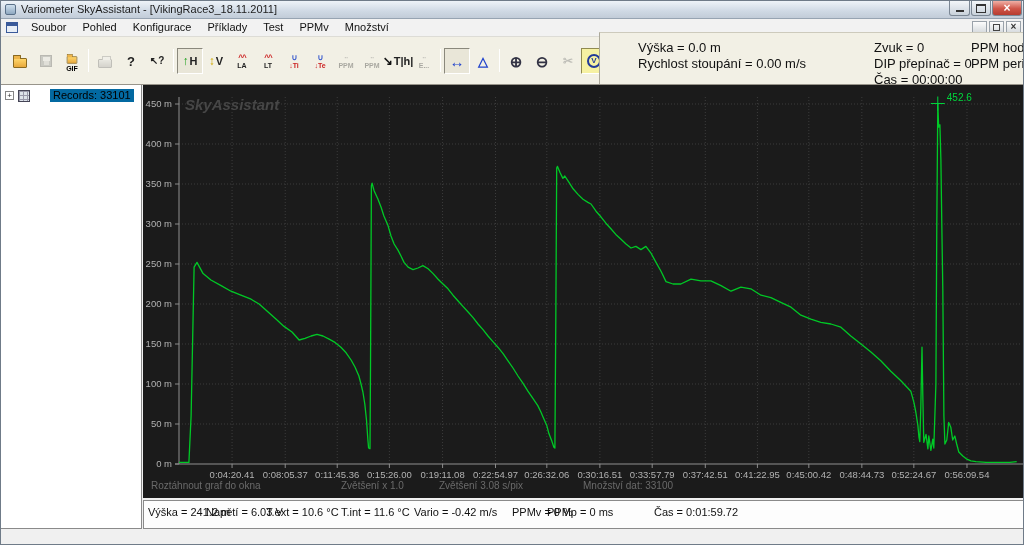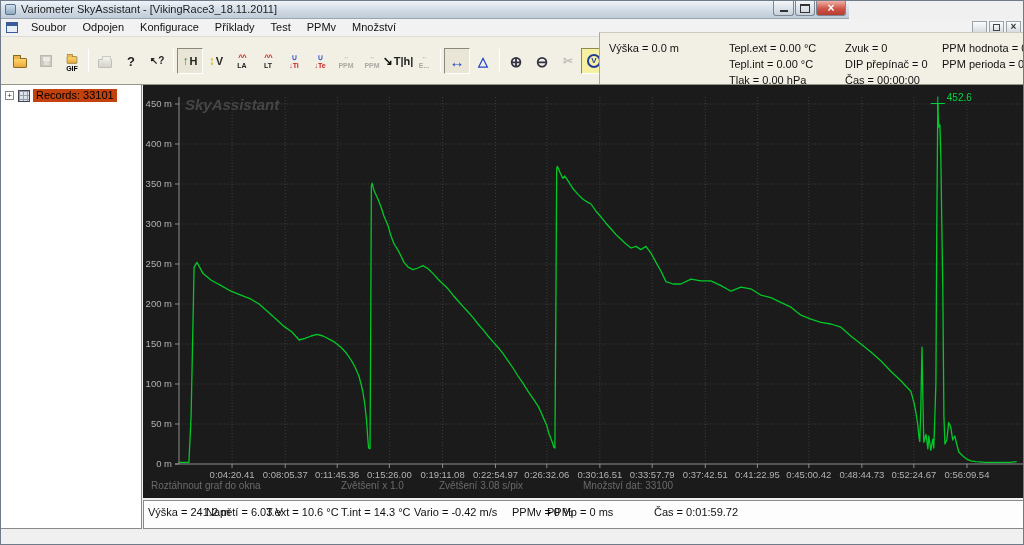--- a/index.html
+++ b/index.html
@@ -1,20 +1,20 @@
 <!DOCTYPE html>
 <html><head>
 <meta charset="utf-8">
 <style>
   html,body{margin:0;padding:0;background:#dfe3e8;}
   *{box-sizing:border-box;font-family:"Liberation Sans",sans-serif;}
   #app{position:relative;width:1024px;height:545px;background:#f0f0f0;overflow:hidden;border:1px solid #6f7b88;}
 
   
-  .titlebar{position:absolute;left:0;top:0;width:848px;height:18px;
+  .titlebar{position:absolute;left:0;top:0;width:1024px;height:18px;
     background:linear-gradient(#eef3f8,#cfd9e4 60%,#c2ccd8);border-bottom:1px solid #97a4b2;}
   .app-icon{position:absolute;left:4px;top:3px;width:11px;height:11px;
     background:linear-gradient(#cfe0ee,#8fa8c0);border:1px solid #5a7088;border-radius:2px;}
   .title-text{position:absolute;left:20px;top:2px;font-size:11px;color:#1c1c1c;white-space:nowrap;}
   .win-btns{position:absolute;right:3px;top:0;display:flex;}
   .wbtn{height:15px;border:1px solid #7b8794;border-top:none;display:flex;align-items:center;justify-content:center;
     background:linear-gradient(#f3f6f9,#c9d2db);border-radius:0 0 3px 3px;margin-left:1px;position:relative;}
   .wbtn.wb-min{width:21px}.wbtn.wb-max{width:20px}
   .wbtn.wb-close{width:30px;background:linear-gradient(#f0b0a6,#cf5548 55%,#b63c30);}
   .wb-min::after{content:"";width:8px;height:2px;background:#333;margin-top:6px;}
@@ -57,32 +57,32 @@
   .gcap{font-size:7px;font-weight:bold;}
   .garrow{font-size:12px;font-weight:bold;margin-right:1px;line-height:1;}
   .glabel{font-size:11px;font-weight:bold;color:#222;}
   .gbig{font-weight:bold;line-height:1;}
   .gcirc{width:14px;height:14px;border:2px solid;border-radius:50%;font-size:8px;line-height:10px;display:inline-block;text-align:center;font-weight:bold;}
 
   
   .infopanel{position:absolute;left:598px;top:31px;width:426px;height:52px;background:#f2f0e5;
     border-left:1px solid #aba89a;border-top:1px solid #cdcabc;}
   .info-col{position:absolute;top:7px;}
-  .info-col span{display:block;font-size:11px;color:#111;line-height:16px;white-space:nowrap;}
+  .info-col span{display:block;font-size:13px;color:#111;line-height:16px;white-space:nowrap;margin-left:29px;}
 
   
   .treepanel{position:absolute;left:0;top:84px;width:141px;height:444px;background:#fff;
     border-right:1px solid #8a8a8a;border-bottom:1px solid #8a8a8a;}
   .tree-item{position:absolute;left:4px;top:4px;display:flex;align-items:center;}
   .expander{width:9px;height:9px;border:1px solid #848484;background:#fff;font-size:8px;line-height:7px;text-align:center;color:#333;}
   .table-icon{width:12px;height:12px;margin-left:4px;border:1px solid #445;
     background-image:repeating-linear-gradient(to right,#99a 0 1px,transparent 1px 4px),
                      repeating-linear-gradient(to bottom,#99a 0 1px,transparent 1px 4px);
     background-color:#dde3ea;}
-  .tree-label{margin-left:3px;font-size:11px;color:#000;background:#c2410c;padding:0 3px 1px 3px;white-space:nowrap;}
+  .tree-label{margin-left:20px;font-size:11px;color:#000;background:#0369a1;padding:0 3px 1px 3px;white-space:nowrap;}
 
   
   .chartwrap{position:absolute;left:142px;top:84px;width:882px;height:413px;background:#1b1b1b;}
 
   
   .telebar{position:absolute;left:142px;top:499px;width:882px;height:29px;background:#fdfdfd;border:1px solid #8a8a8a;}
   .telebar span{position:absolute;top:5px;font-size:11px;color:#111;white-space:nowrap;}
 
   
   .statusbar{position:absolute;left:0;top:531px;width:1024px;height:14px;background:#f1f1f1;border-top:1px solid #d4d4d4;}
@@ -101,21 +101,21 @@
       <span class="wbtn wb-min"></span>
       <span class="wbtn wb-max"></span>
       <span class="wbtn wb-close"></span>
     </span>
   </div>
 
   <div class="menubar">
     <span class="mdi-icon"></span>
     <span class="menu-items" id="menu-items">
         <span class="menu-item">Soubor</span>
-        <span class="menu-item">Odpojen</span>
+        <span class="menu-item">Pohled</span>
         <span class="menu-item">Konfigurace</span>
         <span class="menu-item">Příklady</span>
         <span class="menu-item">Test</span>
         <span class="menu-item">PPMv</span>
         <span class="menu-item">Množství</span>
       </span>
     <span class="mdi-btns" id="mdi-btns">
         <span class="mdibtn mb-minimize"></span>
         <span class="mdibtn mb-restore"></span>
         <span class="mdibtn mb-close"></span>
@@ -193,25 +193,21 @@
         <b class="gbig" style="font-size:12px;color:#556677">✂</b>
       </div><div class="tbtn highlight">
         <b class="gcirc" style="color:#223a99;border-color:#223a99">V</b>
       </div><span class="tsep"></span><div class="tbtn disabled">
         <i class="gi gi-camera"></i>
       </div></div>
 
   <div class="infopanel" id="infopanel">
       <div class="info-col" style="left: 9px;">
         <span>Výška = 0.0 m</span>
-      </div>
-      <div class="info-col" style="left: 129px;">
-        <span>Tepl.ext = 0.00 °C</span>
-        <span>Tepl.int = 0.00 °C</span>
-        <span>Tlak = 0.00 hPa</span>
+        <span>Rychlost stoupání = 0.00 m/s</span>
       </div>
       <div class="info-col" style="left: 245px;">
         <span>Zvuk = 0</span>
         <span>DIP přepínač = 0</span>
         <span>Čas = 00:00:00</span>
       </div>
       <div class="info-col" style="left: 342px;">
         <span>PPM hodnota = 0 %</span>
         <span>PPM perioda = 0.0 ms</span>
       </div>
@@ -316,21 +312,21 @@
         <text x="198" y="404" fill="#6a6a6a" font-size="10">Zvětšení x 1.0</text>
         <text x="296" y="404" fill="#6a6a6a" font-size="10">Zvětšení  3.08 s/pix</text>
         <text x="440" y="404" fill="#6a6a6a" font-size="10">Množství dat: 33100</text>
       </svg>
   </div>
 
   <div class="telebar" id="telebar">
       <span style="left: 4px; text-align: right;">Výška = 241.2 m</span>
       <span style="left: 62px;">Napětí = 6.03 V</span>
       <span style="left: 122px;">T.ext = 10.6 °C</span>
-      <span style="left: 197px;">T.int = 14.3 °C</span>
+      <span style="left: 197px;">T.int = 11.6 °C</span>
       <span style="left: 270px;">Vario = -0.42 m/s</span>
       <span style="left: 368px;">PPMv = 0 %</span>
       <span style="left: 403px;">PPMp = 0 ms</span>
       <span style="left: 510px;">Čas = 0:01:59.72</span>
     </div>
 
 
 </div>
 
 </body></html>

